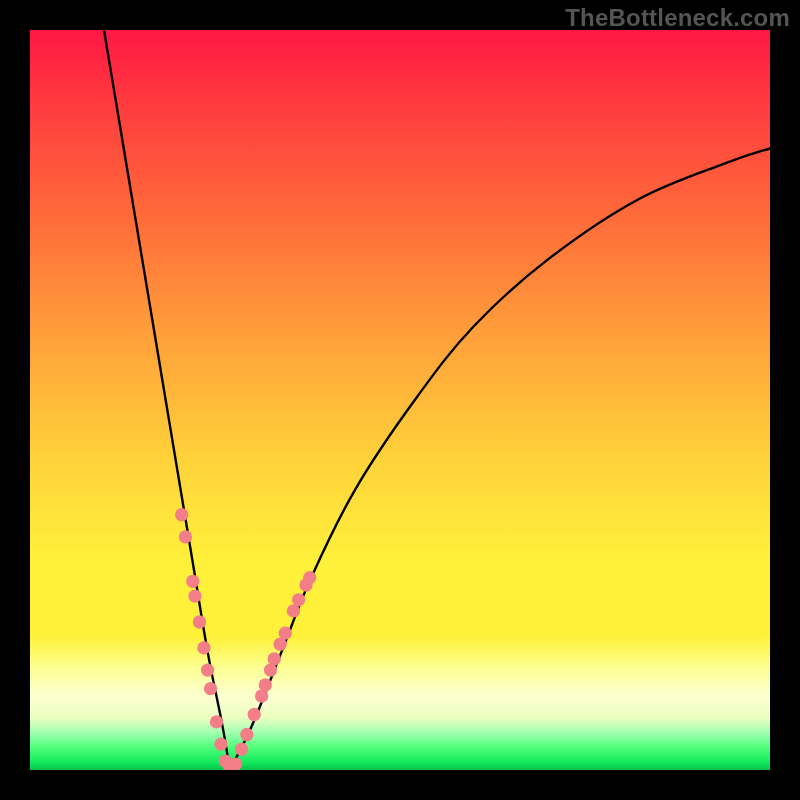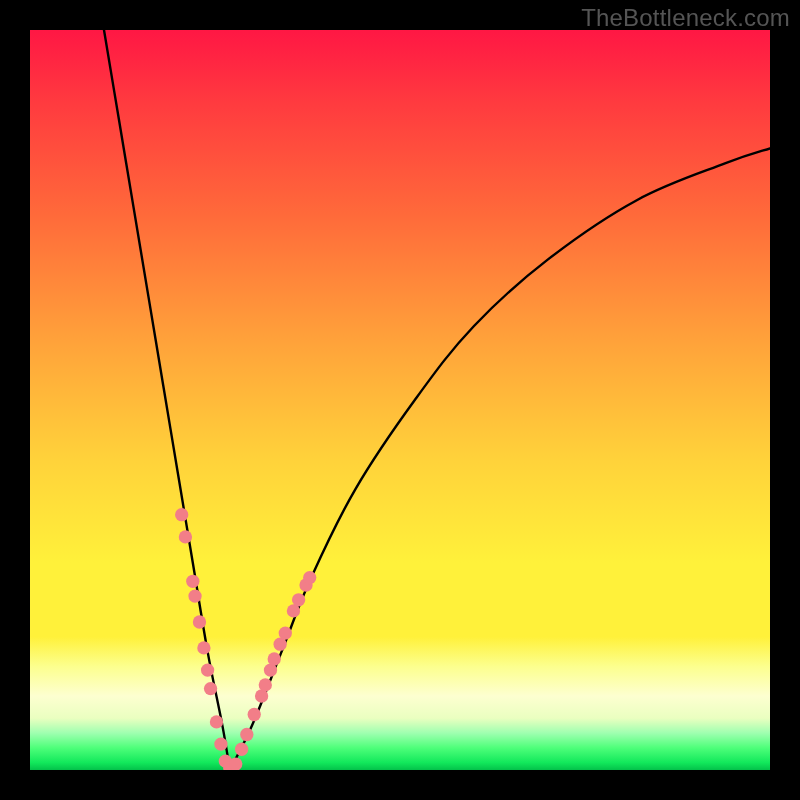--- a/index.html
+++ b/index.html
@@ -49,21 +49,21 @@
     top: 0;
     width: 740px;
     height: 740px;
   }
   .watermark {
     position: absolute;
     top: 4px;
     right: 10px;
     color: #555;
     font-size: 24px;
-    font-weight: 400;
+    font-weight: 700;
     letter-spacing: 0.2px;
     user-select: none;
   }
 </style>
 </head>
 <body>
 
 <div class="frame">
   <div class="plot-area">
     <svg class="curve" viewBox="0 0 740 740" preserveAspectRatio="none">

